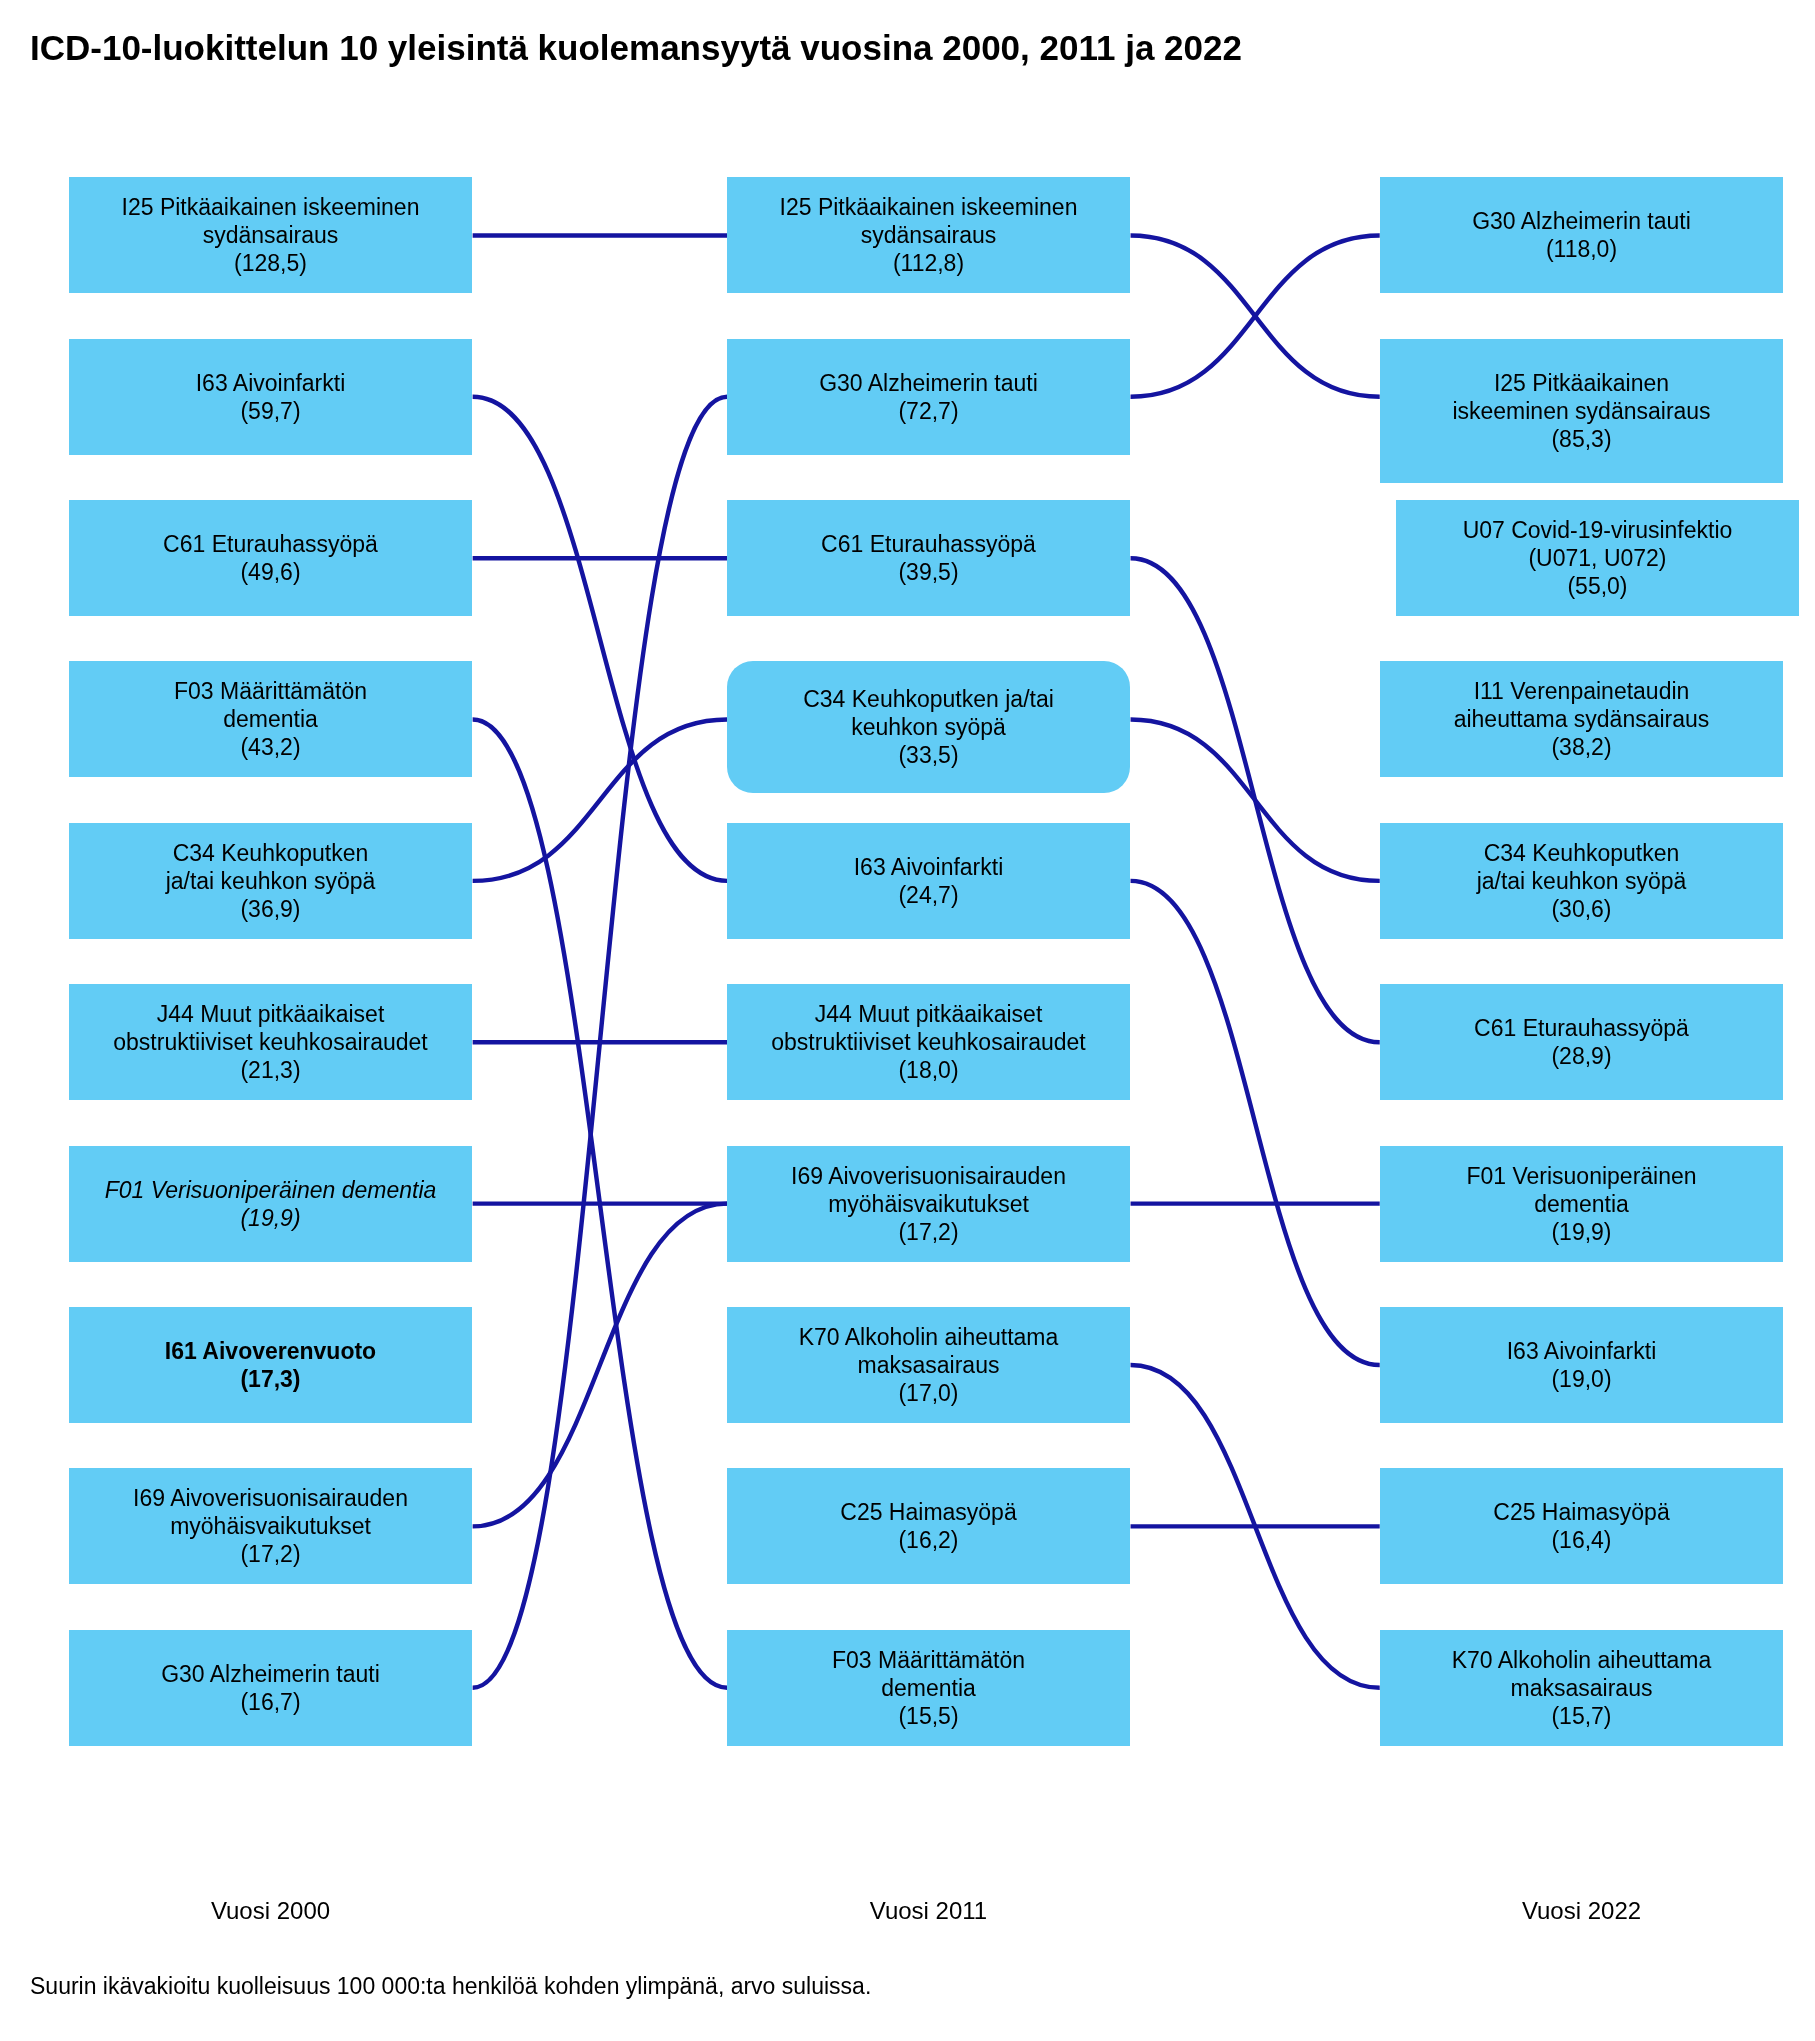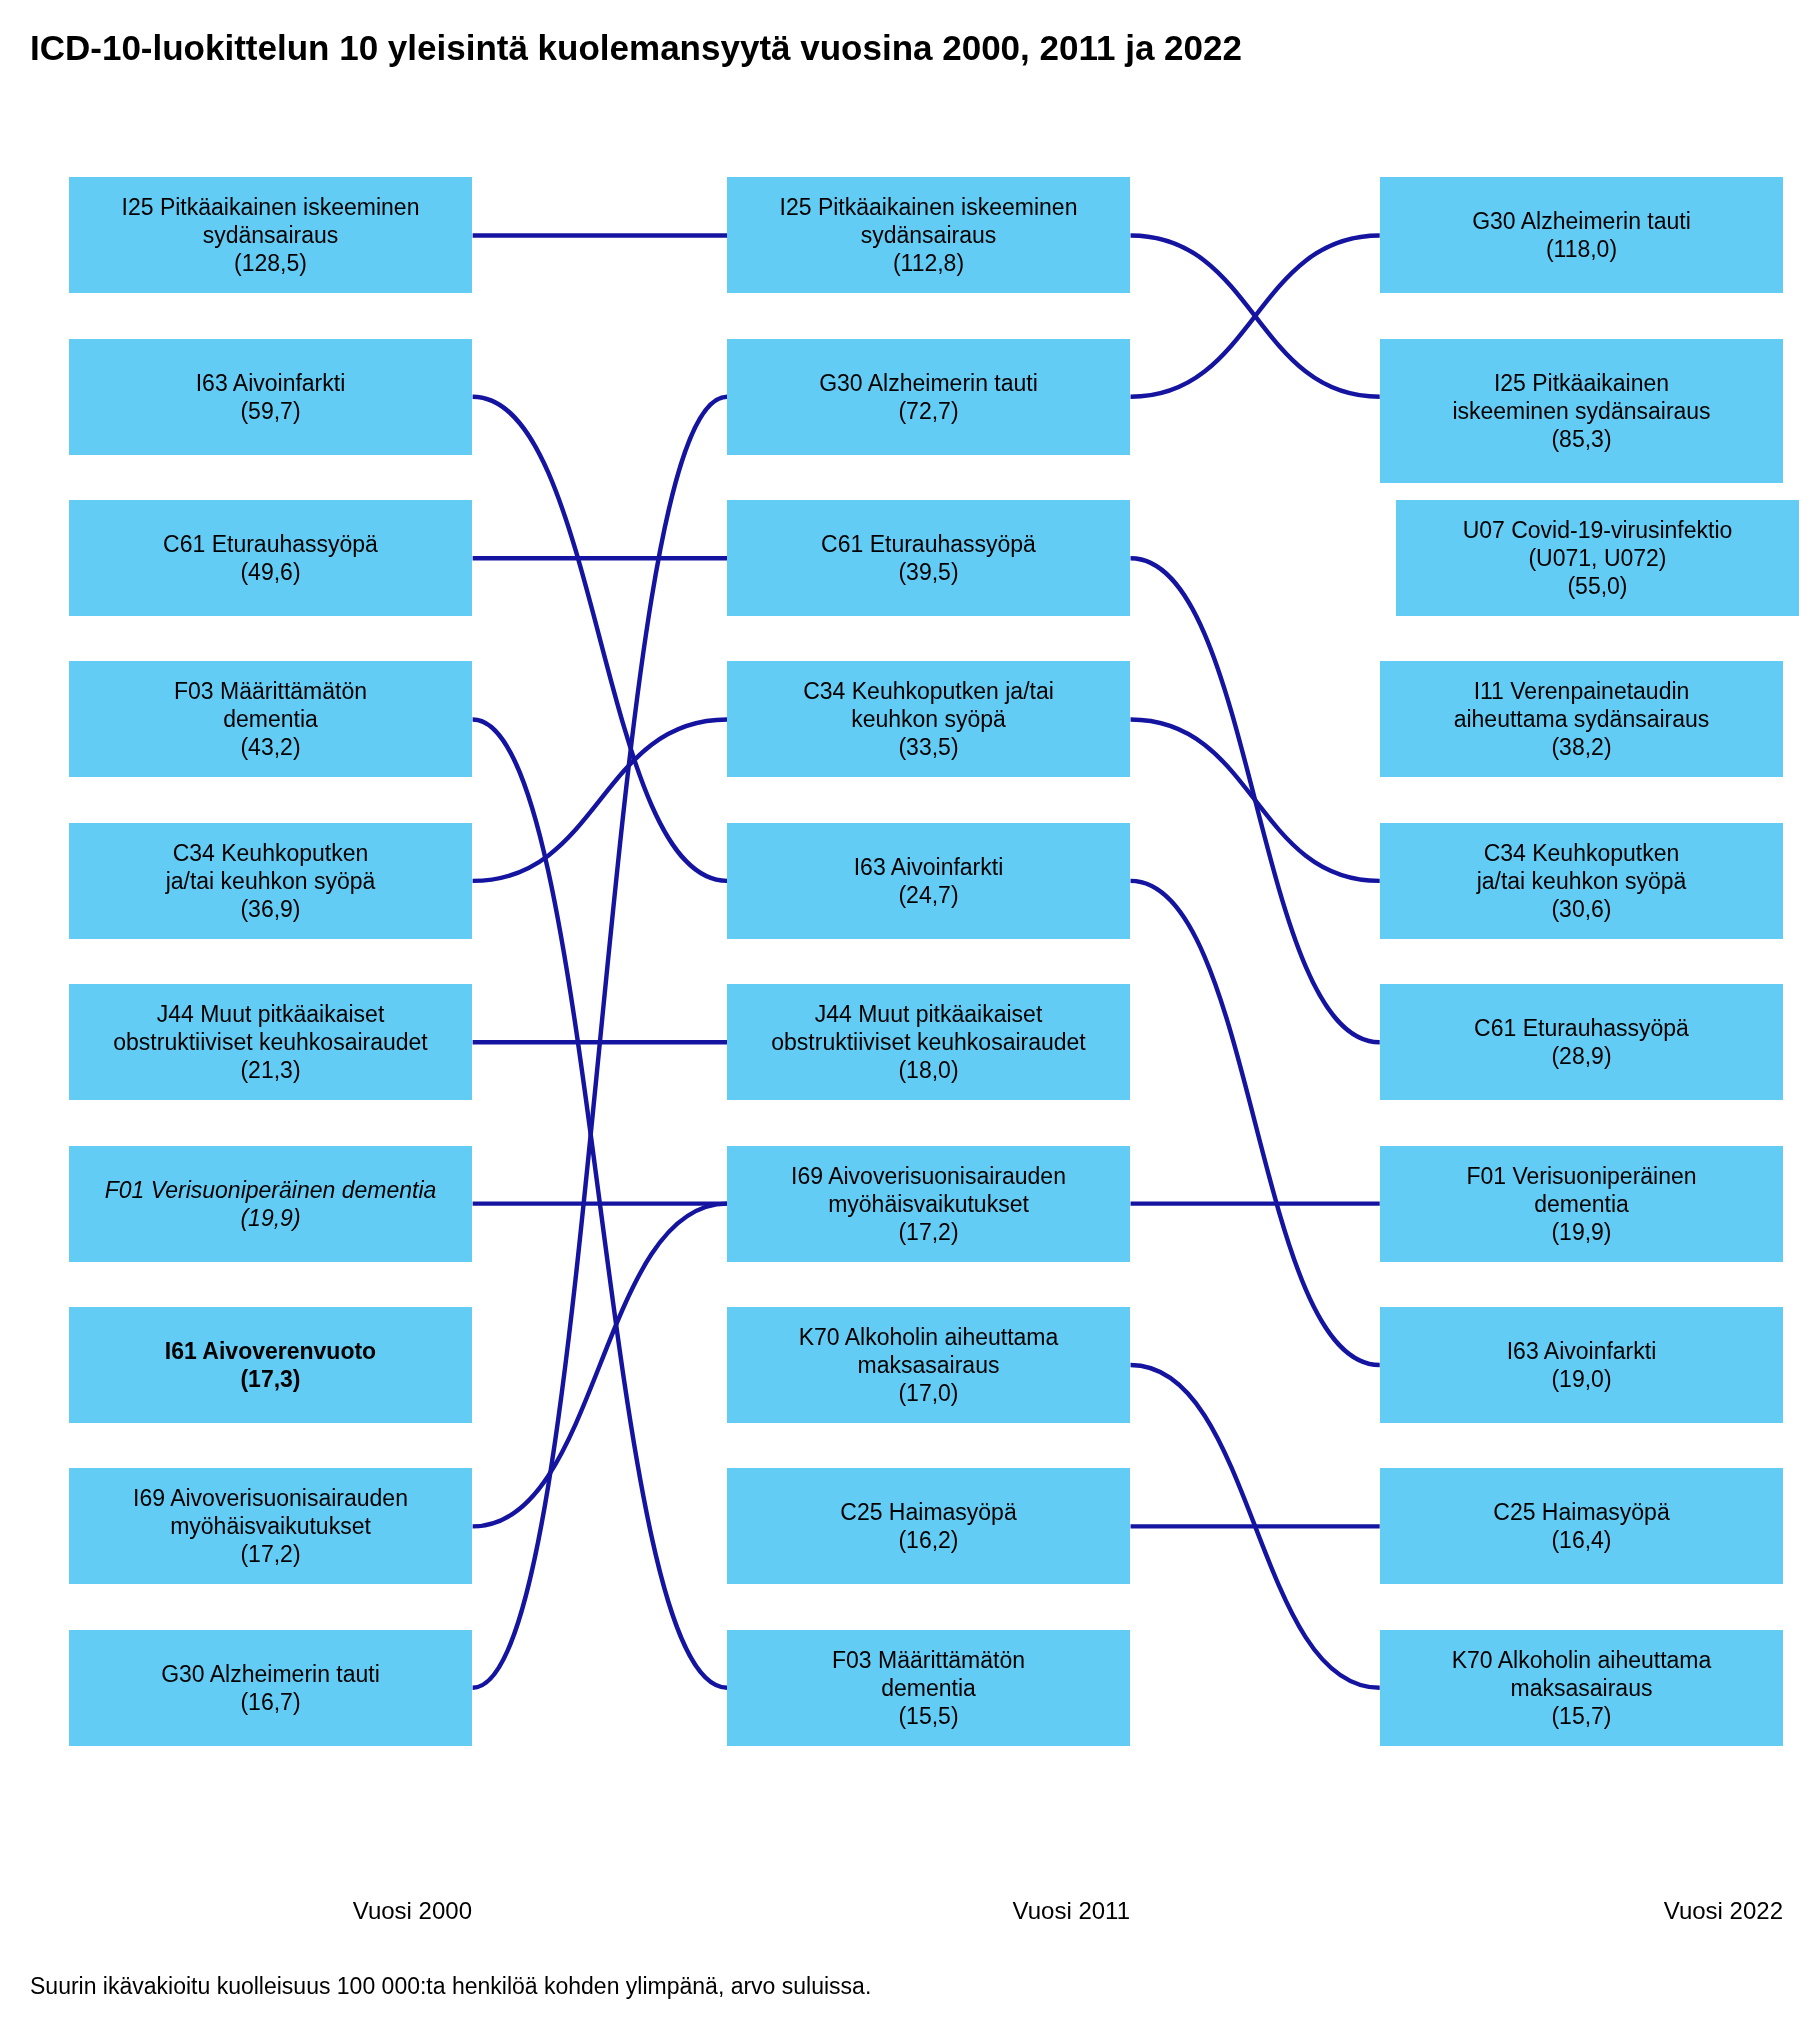--- a/index.html
+++ b/index.html
@@ -23,21 +23,21 @@
     text-align:center;
     color:#000;
     font-size:23px;
     line-height:1.22;
     padding:3.5px 8.9px;
   }
   .node span{display:block;}
 
   .col-label{
     position:absolute;
-    font-size:24px;color:#000;text-align:right;
+    font-size:24px;color:#000;text-align:center;
     width:403px;
   }
   .footnote{
     position:absolute;left:30px;top:1973px;
     font-size:23px;color:#000;
   }
 </style>
 </head>
 <body>
 
@@ -143,21 +143,21 @@
         <span>G30 Alzheimerin tauti</span>
         <span>(72,7)</span>
       </div>
     </div>
     <div class="node" style="left: 727px; top: 500px; width: 403px; height: 116px;">
       <div>
         <span>C61 Eturauhassyöpä</span>
         <span>(39,5)</span>
       </div>
     </div>
-    <div class="node" style="left: 727px; top: 661px; width: 403px; height: 116px;">
+    <div class="node" style="left: 727px; top: 661px; width: 403px; height: 132px; border-radius: 26px;">
       <div>
         <span>C34 Keuhkoputken ja/tai</span>
         <span>keuhkon syöpä</span>
         <span>(33,5)</span>
       </div>
     </div>
     <div class="node" style="left: 727px; top: 823px; width: 403px; height: 116px;">
       <div>
         <span>I63 Aivoinfarkti</span>
         <span>(24,7)</span>

